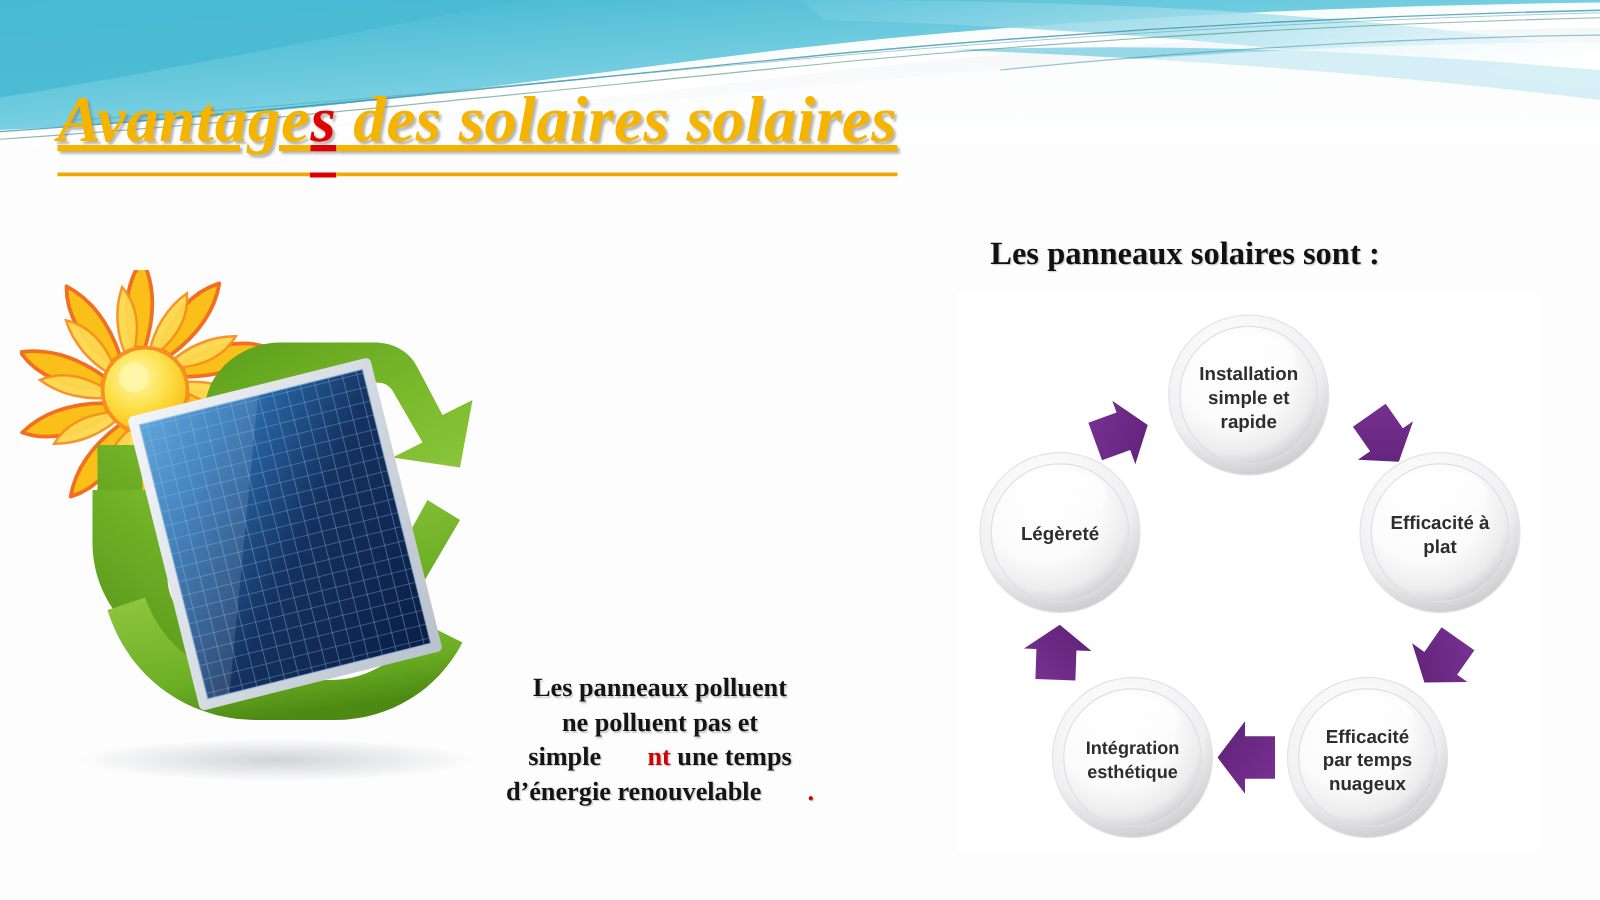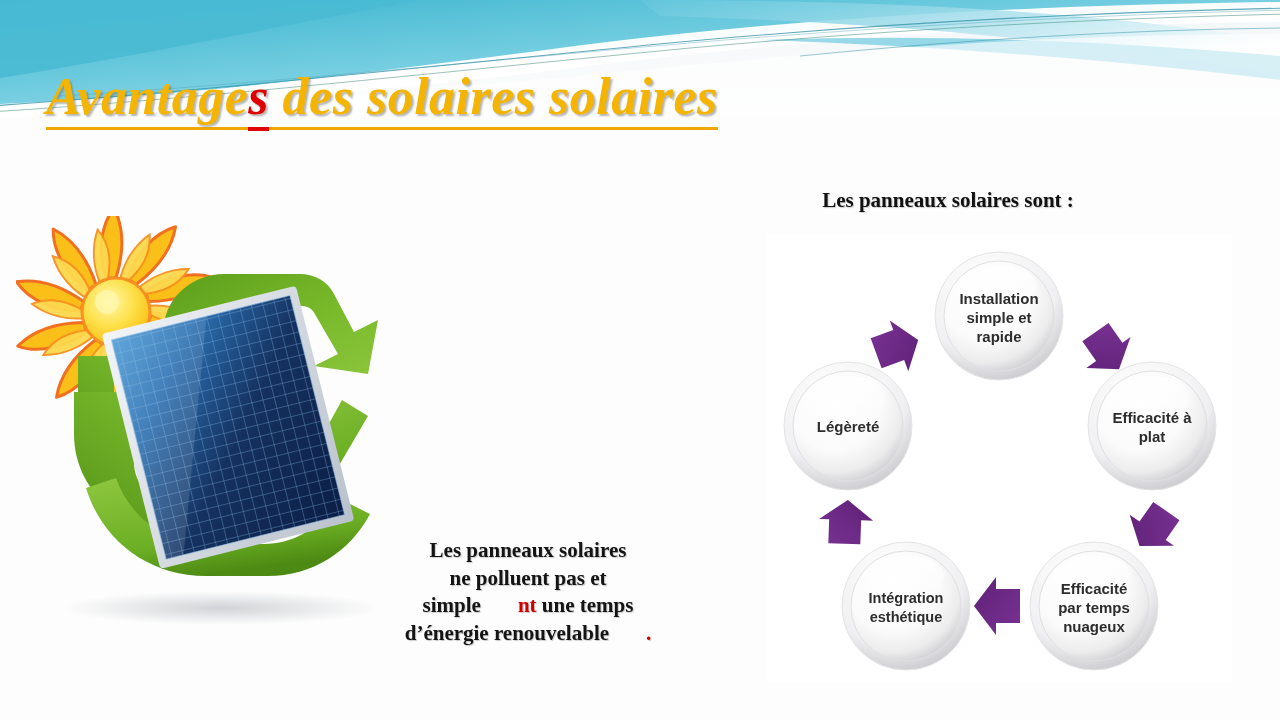--- a/index.html
+++ b/index.html
@@ -36,21 +36,22 @@
     font-weight: bold;
     font-size: 52px;
     letter-spacing: 0.5px;
     color: #f4b400;
     text-shadow: 2px 2px 2px rgba(120,120,120,0.55);
     white-space: nowrap;
     line-height: 1;
   }
   #title .u {
     border-bottom: 3px solid #f0a800;
-    padding-bottom: 2px;
+    padding-bottom: 13px;
+    text-decoration: underline;
   }
   #title .red { color: #e00000; }
   #title .redu { border-bottom: 4px solid #e00000; }
 
   
   #eco-image {
     position: absolute;
     left: 16px;
     top: 216px;
     width: 400px;
@@ -75,21 +76,21 @@
 
   
   #right-heading {
     position: absolute;
     left: 748px;
     top: 188px;
     width: 400px;
     text-align: center;
     font-family: "Liberation Serif", serif;
     font-weight: bold;
-    font-size: 21px;
+    font-size: 26px;
     color: #111111;
     text-shadow: 1px 1px 1px rgba(160,160,160,0.55);
     white-space: nowrap;
   }
 
   
   #diagram {
     position: absolute;
     left: 766px;
     top: 234px;
@@ -253,21 +254,21 @@
         <rect x="112" y="92" width="200" height="242" rx="4" fill="url(#frameGrad)"></rect>
         <rect x="120" y="100" width="184" height="226" fill="url(#panelGrad)"></rect>
         <rect x="120" y="100" width="184" height="226" fill="url(#cellGrid)"></rect>
         <path d="M120,100 L218,100 L138,326 L120,326 Z" fill="#ffffff" opacity="0.12"></path>
         <rect x="120" y="100" width="184" height="226" fill="none" stroke="#9fc4e6" stroke-width="1.2" opacity="0.6"></rect>
       </g>
     </svg>
   </div>
 
   <div id="caption">
-    <div><span>Les panneaux  solaires</span></div>
+    <div><span>Les panneaux  polluent</span></div>
     <div><span>ne polluent pas et</span></div>
     <div><span>simple</span><span class="red">nt</span><span> une temps</span></div>
     <div><span>d’énergie renouvelable</span><span class="red">.</span></div>
   </div>
 
   <div id="right-heading">Les panneaux solaires sont :</div>
 
   <div id="diagram">
     <svg width="466" height="448" viewBox="0 0 466 448" xmlns="http://www.w3.org/2000/svg">
       <defs>

